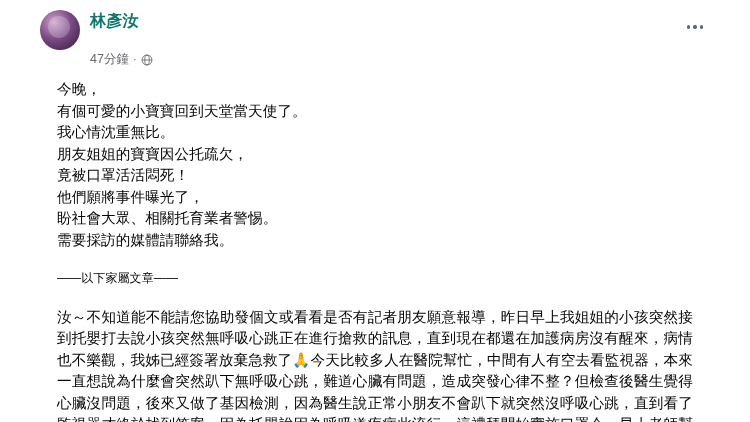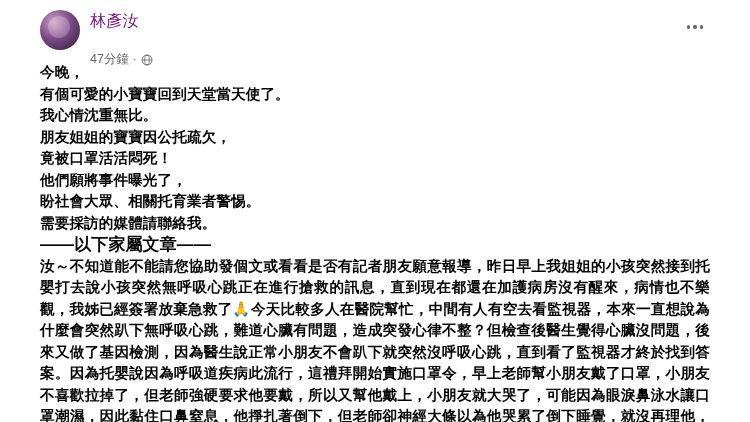--- a/index.html
+++ b/index.html
@@ -50,22 +50,22 @@
     background: rgba(255,255,255,0.22);
   }
   .header-text {
     display: flex;
     flex-direction: column;
     justify-content: center;
     padding-top: 1px;
   }
   .author {
     font-size: 16px;
-    font-weight: normal;
-    color: #701a75;
+    font-weight: bold;
+    color: #0f766e;
     line-height: 20px;
     letter-spacing: 0.2px;
   }
   .meta {
     font-size: 12.5px;
     color: #65676b;
     line-height: 17px;
     margin-top: 20px;
     display: flex;
     align-items: center;
@@ -101,33 +101,32 @@
     display: block;
   }
   .post-body {
     font-size: 14.6px;
     line-height: 21.5px;
     color: #050505;
     letter-spacing: 0.1px;
     padding-top: 2px;
   }
   .post-body p {
-    margin: 0;
+    margin: 17px;
     white-space: pre-wrap;
-    font-weight: bold;
   }
   .para-block {
     margin: 0 0 14px 0;
   }
   .para-block:last-child {
     margin-bottom: 0;
   }
   .divider-line {
     margin: 0 0 12px 0;
-    font-size: 17px;
+    font-size: 12px;
     line-height: 21.5px;
   }
   .justified {
     text-align: justify;
     text-justify: inter-character;
   }
 </style>
 </head>
 <body>
 

